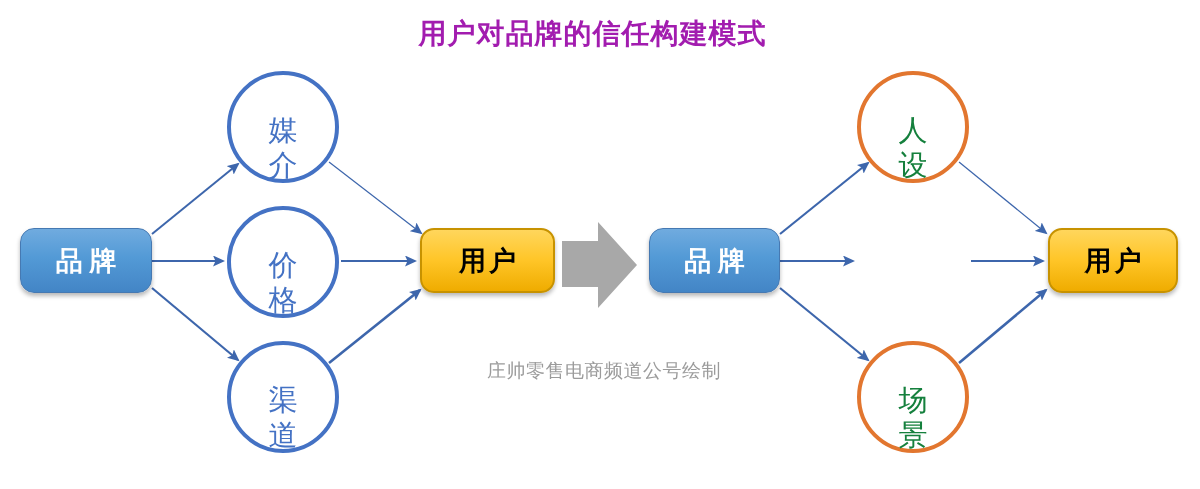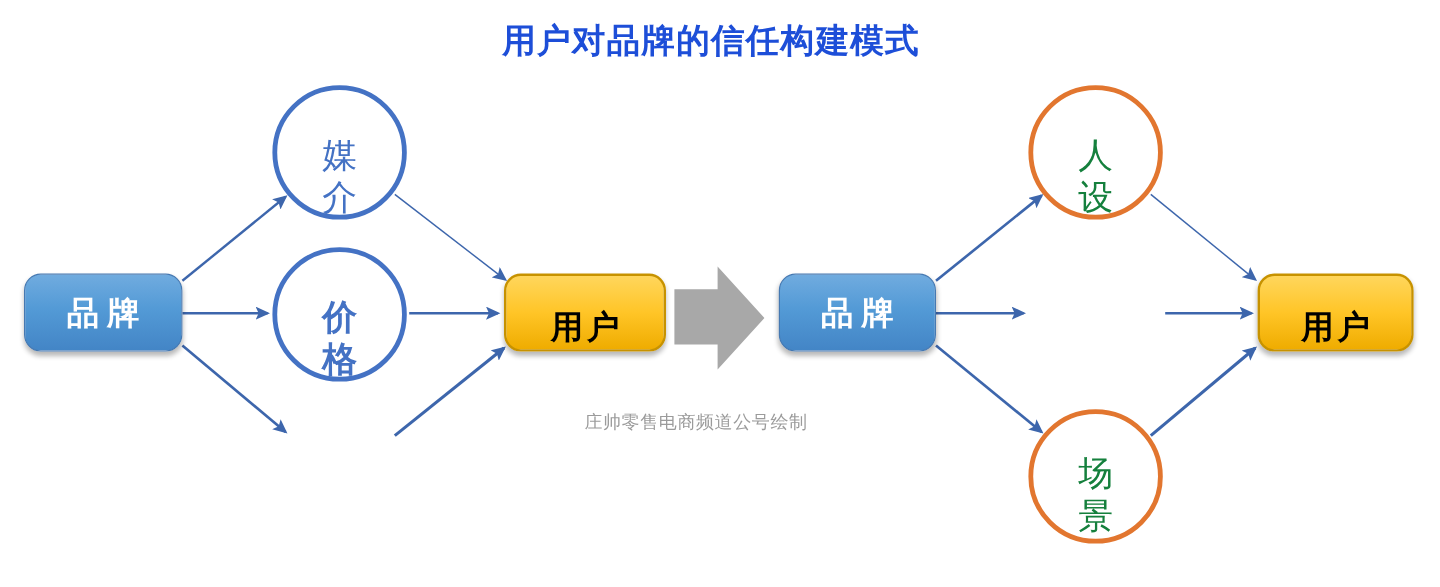--- a/index.html
+++ b/index.html
@@ -11,21 +11,21 @@
     font-family: "Liberation Sans", sans-serif;
     overflow: hidden;
   }
   .title {
     position: absolute;
     left: 0; top: 15px;
     width: 1185px;
     text-align: center;
     font-size: 28px;
     font-weight: bold;
-    color: #1d4ed8;
+    color: #a21caf;
     letter-spacing: 1px;
   }
   svg.connectors {
     position: absolute;
     left: 0; top: 0;
     width: 1200px;
     height: 489px;
   }
   .conn { stroke: var(--connector, #3D66AC); fill: none; }
   .arrowhead-fill { fill: var(--connector, #3D66AC); }
@@ -49,21 +49,20 @@
     background: linear-gradient(180deg, #70ABDF 0%, #539AD6 45%, #4385C6 100%);
     border: 1px solid var(--brand-box-border, #4679B2);
     color: #ffffff;
     box-shadow: 0 3px 4px rgba(0,0,0,0.28);
   }
   .box.gold {
     background: linear-gradient(180deg, #FFD65C 0%, #FFC527 50%, #EFAC00 100%);
     border: 2px solid var(--user-box-border, #C79200);
     color: #000000;
     box-shadow: 0 3px 4px rgba(0,0,0,0.28);
-    align-items: flex-end;
   }
   .box .lbl { letter-spacing: 0.25em; text-indent: 0.25em; }
   .box.gold .lbl { letter-spacing: 0.12em; text-indent: 0.12em; }
 
   .circle {
     width: 112px;
     height: 112px;
     border-radius: 50%;
     background: #ffffff;
     font-size: 29px;
@@ -79,22 +78,22 @@
   .vtext {
     width: 1.15em;
     word-break: break-all;
     text-align: center;
     line-height: 1.22;
     margin-top: 42px;
   }
   .watermark {
     position: absolute;
     left: 487px;
-    top: 343px;
-    font-size: 15px;
+    top: 358px;
+    font-size: 19px;
     color: #9B9B9B;
     letter-spacing: 0.5px;
     font-family: Liberation Mono, monospace;
   }
 </style>
 </head>
 <body>
 
 <div class="canvas">
 
@@ -128,36 +127,39 @@
     <polygon class="transform-arrow" points="562,241 598,241 598,222 637,265 598,308 598,287 562,287"></polygon>
   </svg>
 
   <div class="node box blue" style="left:20px; top:228px;">
     <span class="lbl">品牌</span>
   </div>
 
   <div class="node circle blue-ring" style="left:227px; top:71px;">
     <span class="vtext">媒介</span>
   </div>
-  <div class="node circle blue-ring" style="left:227px; top:206px;font-weight:bold;">
+  <div class="node circle blue-ring" style="left:227px; top:206px;">
     <span class="vtext">价格</span>
+  </div>
+  <div class="node circle blue-ring" style="left:227px; top:341px;">
+    <span class="vtext">渠道</span>
   </div>
 
   <div class="node box gold" style="left:420px; top:228px; width:135px;">
     <span class="lbl">用户</span>
   </div>
 
   <div class="node box blue" style="left:649px; top:228px; width:131px;">
     <span class="lbl">品牌</span>
   </div>
 
   <div class="node circle orange-ring" style="left:857px; top:71px;">
     <span class="vtext">人设</span>
   </div>
-  <div class="node circle orange-ring" style="left:857px; top:341px;align-items:flex-end;">
+  <div class="node circle orange-ring" style="left:857px; top:341px;">
     <span class="vtext">场景</span>
   </div>
 
   <div class="node box gold" style="left:1048px; top:228px; width:130px;">
     <span class="lbl">用户</span>
   </div>
 
   <div class="watermark">庄帅零售电商频道公号绘制</div>
 
 </div>

